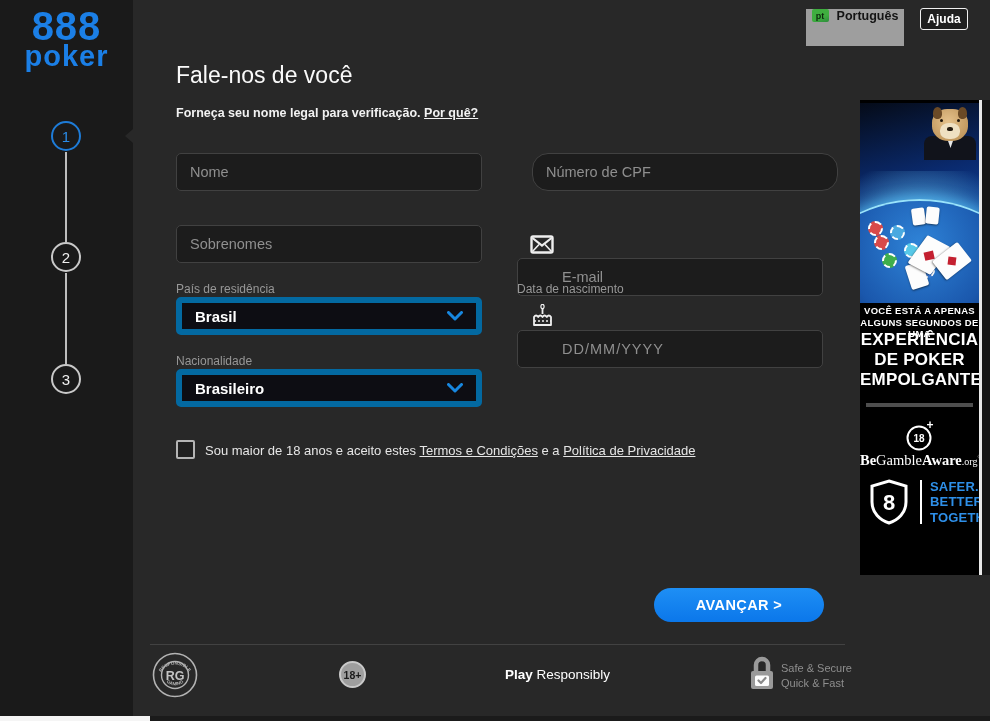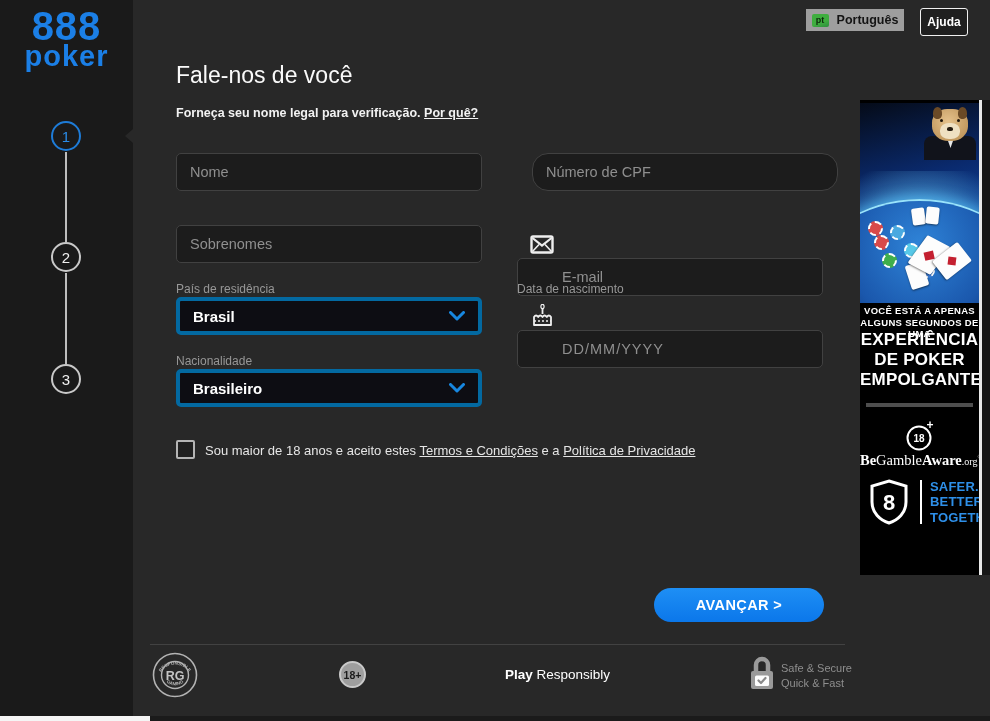--- a/index.html
+++ b/index.html
@@ -15,41 +15,41 @@
   .logo .l2 { font-size:29px; font-weight:600; letter-spacing:1px; margin-top:-4px; }
   .step { position:absolute; left:51px; width:30px; height:30px; border-radius:50%;
           border:2px solid #c9c9c9; color:#f0f0f0; font-size:15px;
           display:flex; align-items:center; justify-content:center; background:#1a1a1a; z-index:2;}
   .step.active { border-color:#1e7cd8; color:#2a8ce8; }
   .step-line { position:absolute; left:65px; width:2px; background:#bdbdbd; z-index:1; }
   .pointer { position:absolute; left:125px; top:129px; width:0; height:0;
              border-top:7px solid transparent; border-bottom:7px solid transparent;
              border-right:8px solid #282828; }
   
-  .lang-btn { position:absolute; left:806px; top:9px; width:98px; height:22px; background:#9e9e9e;
-              display:flex; align-items:center; justify-content:center; gap:8px; cursor:pointer; }
+  .lang-btn { position:absolute; left:806px; top:9px; width:98px; height:37px; background:#9e9e9e;
+              display:flex; align-items:flex-start; justify-content:center; gap:8px; cursor:pointer; }
   .lang-btn .flag { width:17px; height:13px; background:linear-gradient(160deg,#3fae3f 60%,#2c8c3c 100%);
               border-radius:2px; color:#0d2a0d; font-size:9px; font-weight:700;
               display:flex; align-items:center; justify-content:center; }
   .lang-btn .txt { color:#141414; font-size:12.5px; font-weight:700; }
-  .help-btn { position:absolute; left:920px; top:8px; width:48px; height:28px; background:#1f1f1f;
+  .help-btn { position:absolute; left:920px; top:8px; width:48px; height:22px; background:#1f1f1f;
               border:1px solid #f0f0f0; border-radius:3px; color:#fff; font-size:12px; font-weight:700;
               display:flex; align-items:center; justify-content:center; cursor:pointer; }
   
   .title { position:absolute; left:176px; top:62px; color:#fafafa; font-size:23px; font-weight:500; }
   .subtitle { position:absolute; left:176px; top:106px; color:#f2f2f2; font-size:12.5px; font-weight:700; }
   .subtitle a { color:#f2f2f2; text-decoration:underline; cursor:pointer; }
   .input { position:absolute; width:306px; height:38px; background:#1c1c1c; border:1px solid #414141;
            border-radius:5px; color:#eaeaea; font-size:14.5px; padding:0 13px;
            font-family:"Liberation Sans", sans-serif; outline:none; }
   .input::placeholder { color:#8f8f8f; opacity:1; }
   .input.with-icon { padding-left:44px;margin-top:33px; }
   .field-icon { position:absolute; z-index:2; pointer-events:none; }
   .flabel { position:absolute; color:#979797; font-size:12px; }
-  .select { position:absolute; width:306px; height:38px; background:#0d0d13; border:4px solid #0369a1;
+  .select { position:absolute; width:306px; height:38px; background:#0d0d13; border:6px solid #0369a1;
             border-radius:5px; display:flex; align-items:center; padding:0 13px; color:#fff;
             font-weight:700; font-size:15px; cursor:pointer; }
   .select .chev { margin-left:auto; display:flex; }
   .terms { position:absolute; left:205px; top:443px; color:#e6e6e6; font-size:13px; }
   .terms a { color:#e5e5e5; text-decoration:underline; cursor:pointer; }
   .checkbox { position:absolute; left:176px; top:440px; width:19px; height:19px; background:#202020;
               border:2px solid #b5b5b5; border-radius:2px; cursor:pointer; }
   .submit { position:absolute; left:654px; top:588px; width:170px; height:34px; border:none;
             border-radius:18px; background:linear-gradient(180deg,#1e8ff5,#0b77ea); color:#fff;
             font-size:14.5px; font-weight:800; letter-spacing:.4px; cursor:pointer;

